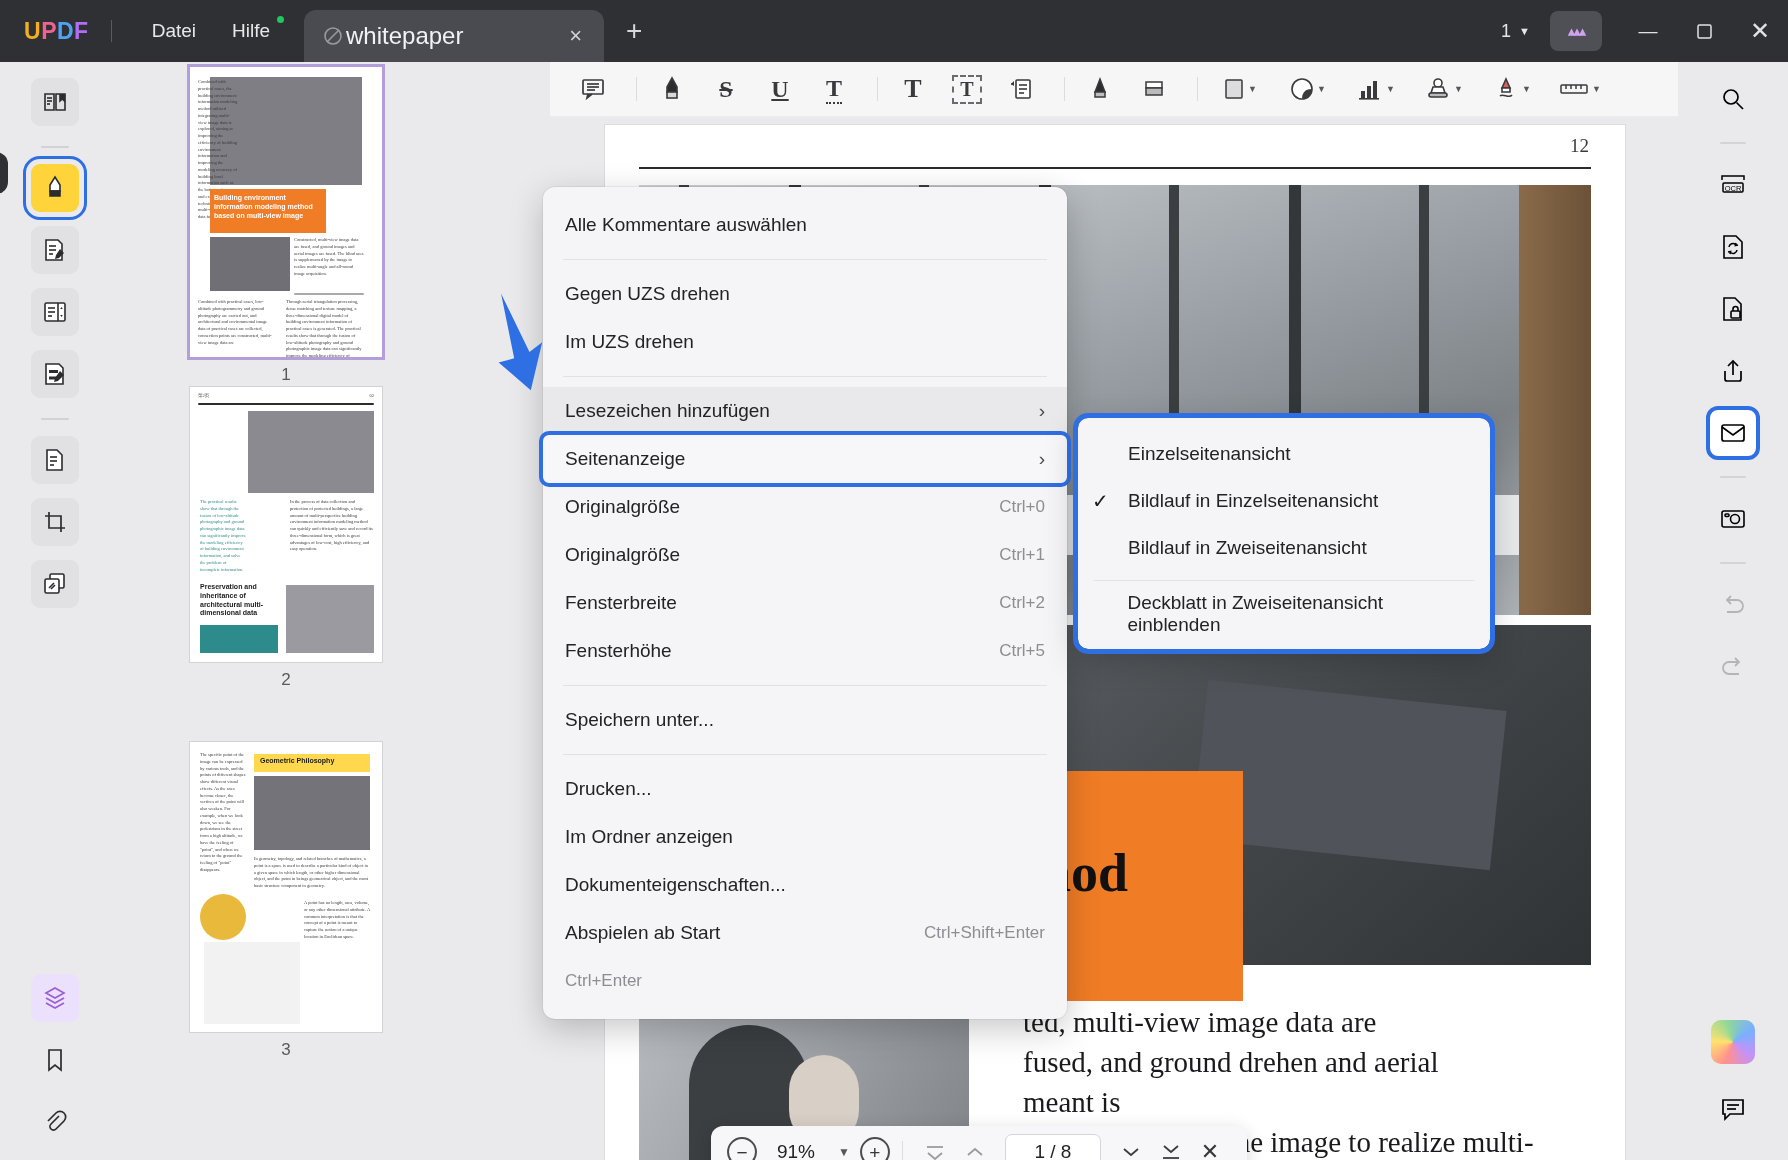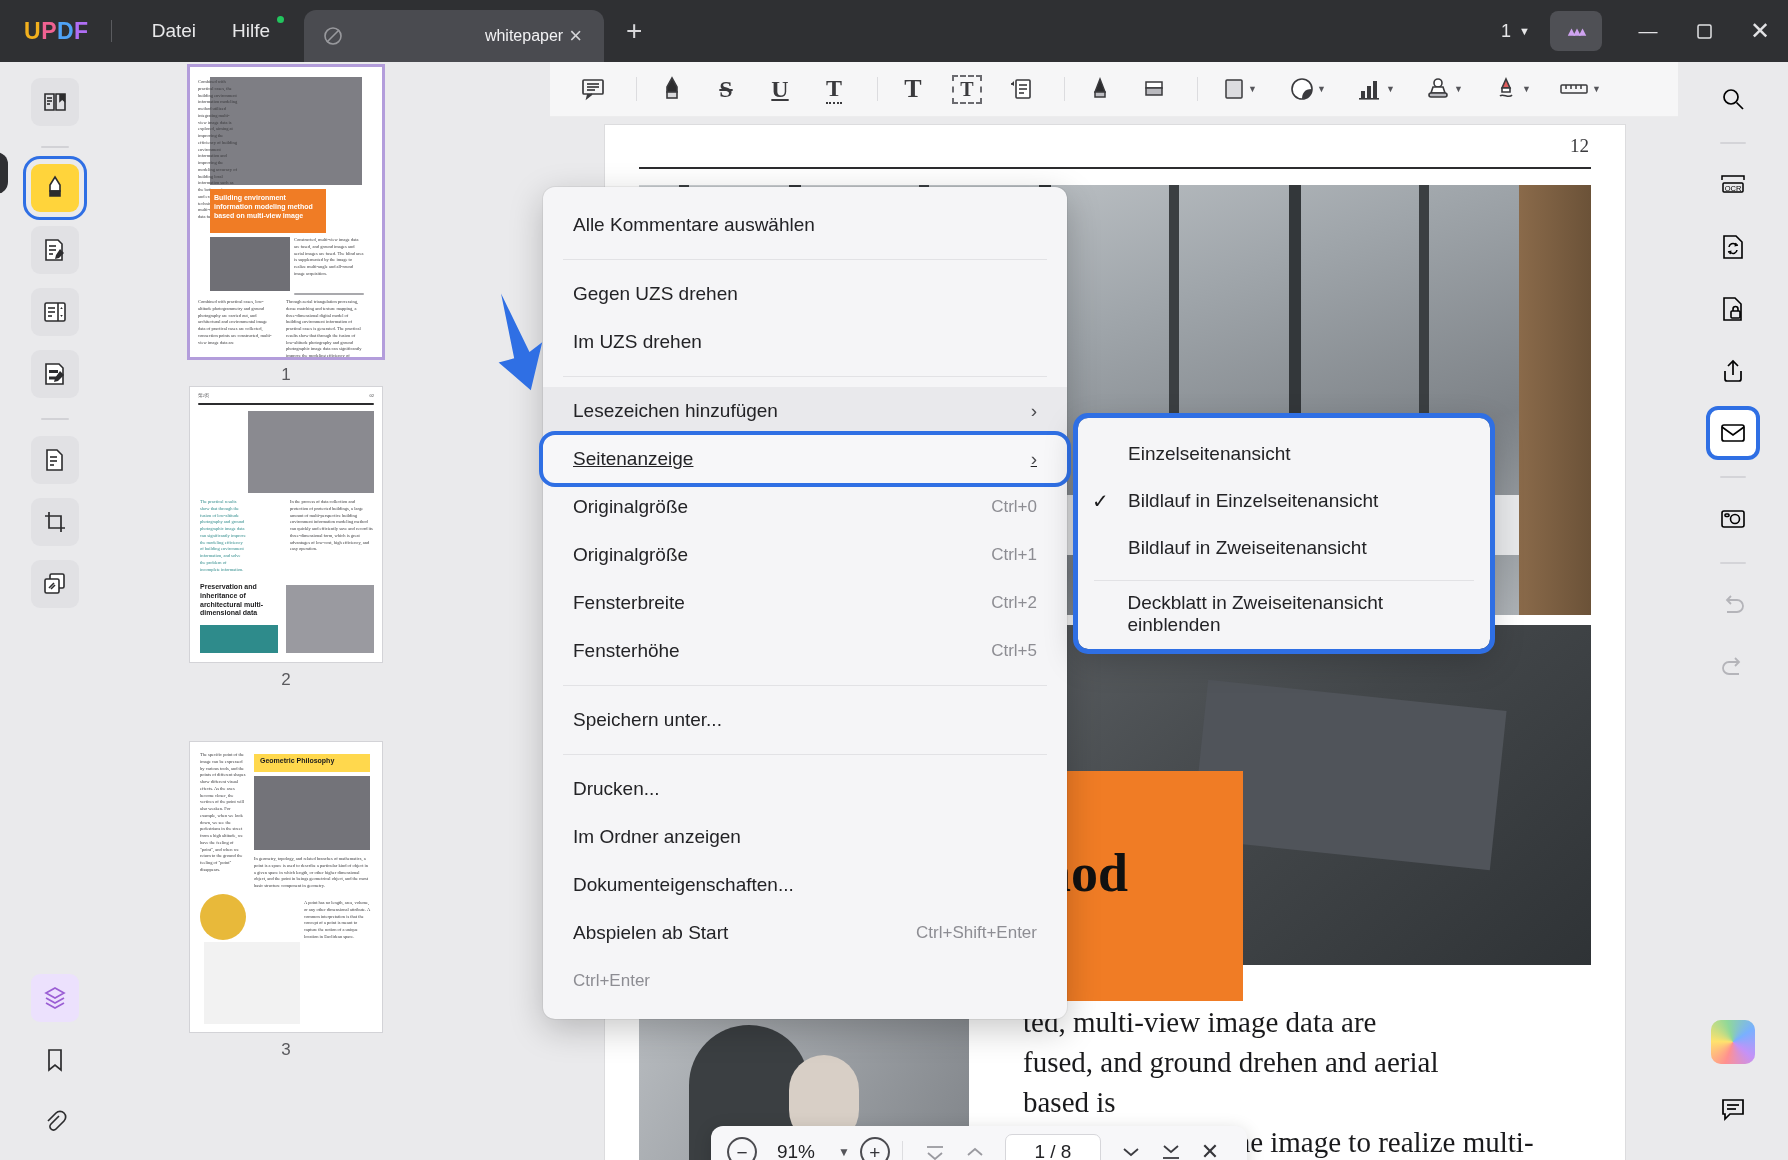--- a/index.html
+++ b/index.html
@@ -37,21 +37,21 @@
   .tab {
     margin-left: 16px; height: 52px; min-width: 300px;
     background: #4a4b50; border-radius: 12px 12px 0 0;
     display:flex; align-items:center; padding: 0 16px; position:relative;
     align-self:flex-end;
   }
   .tab-icon {
     width: 26px; height: 26px; opacity:.55; color:#d9d9dc;
     display:flex; align-items:center; justify-content:center;
   }
-  .tab-title { flex:1; text-align:right; color:#f2f2f4; font-size:16px; }
+  .tab-title { flex:1; text-align:left; color:#f2f2f4; font-size:24px; }
   .tab-close { color:#d4d4d7; font-size:22px; padding: 0 6px; }
   .newtab { color:#d8d8db; font-size:28px; margin-left:22px; align-self:center; }
   .tb-right { margin-left:auto; display:flex; align-items:center; }
   .pagecount { color:#e6e6e8; font-size:18px; display:flex; align-items:center; gap:8px; margin-right:20px; }
   .caret-down { font-size:11px; }
   .avatar {
     width:52px; height:40px; border-radius:8px; background:#4f5055;
     display:flex; align-items:center; justify-content:center; margin-right:18px;
   }
   .avatar-glyph { color:#cfa3f0; font-size:15px; letter-spacing:-2px; }
@@ -149,29 +149,29 @@
 
   
   .ctxmenu {
     position:absolute; left:543px; top:125px; width:524px;
     background:#f5f5f7; border-radius:12px;
     box-shadow: 0 10px 34px rgba(0,0,0,.22), 0 0 0 1px rgba(0,0,0,.05);
     padding: 14px 0;
     z-index: 40;
   }
   .mi {
-    height:48px; display:flex; align-items:center; padding: 0 30px;
+    height:48px; display:flex; align-items:center; padding: 0 22px;
     font-size:19px; color:#232326; position:relative;
   }
   .mi .lbl { flex:1; }
   .mi .sc { color:#8d8d93; font-size:17px; }
   .mi .chev { color:#4a4a4e; font-size:19px; margin-left:10px; }
   .mi.hov { background:#e9e9ec; }
   .mi.boxed {
-    outline:4px solid #2f6fe4; border-radius:12px; background:#f7f7f9;text-decoration:underline;
+    outline:4px solid #2f6fe4; border-radius:6px; background:#f7f7f9;
   }
   .mdiv { height:1px; background:#e2e2e5; margin: 10px 20px; }
 
   
   .submenu {
     position:absolute; left:1078px; top:356px; width:412px;
     background:#f5f5f7; border-radius:10px;
     box-shadow: 0 10px 34px rgba(0,0,0,.22);
     padding: 12px 0;
     outline: 5px solid #2f6fe4;
@@ -553,21 +553,21 @@
           <div style="position:absolute;left:60px;top:40px;width:260px;height:150px;background:#55595c;transform:rotate(-8deg);"></div>
           <div style="position:absolute;left:560px;top:70px;width:300px;height:160px;background:#50545a;transform:rotate(6deg);"></div>
         </div>
 
         <div class="orangeblk" style="left:418px; top:646px; width:220px; height:230px;"></div>
         <div class="doctitle" style="left:418px; top:720px;">thod</div>
         <div class="doctitle" style="left:418px; top:780px;">e</div>
 
         <div class="docbody" style="left:418px; top:878px; width:560px;">ted, multi-view image data are</div>
         <div class="docbody" style="left:418px; top:918px; width:600px;">fused, and ground drehen and aerial</div>
-        <div class="docbody" style="left:418px; top:958px; width:600px;"> based is</div>
+        <div class="docbody" style="left:418px; top:958px; width:600px;"> meant is</div>
         <div class="docbody" style="left:418px; top:998px; width:620px;">supplemented by the image to realize multi-</div>
 
         <div class="bigphoto" style="left:34px; top:860px; width:330px; height:220px; background:linear-gradient(120deg,#b9bdc1,#7e8287);">
           <div style="position:absolute;left:50px;top:40px;width:120px;height:160px;border-radius:60px 60px 0 0;background:#3b3f42;"></div>
           <div style="position:absolute;left:150px;top:70px;width:70px;height:90px;border-radius:40px;background:#d8cfc6;"></div>
         </div>
       </div>
     </div>
 
     <div class="ctxmenu">

